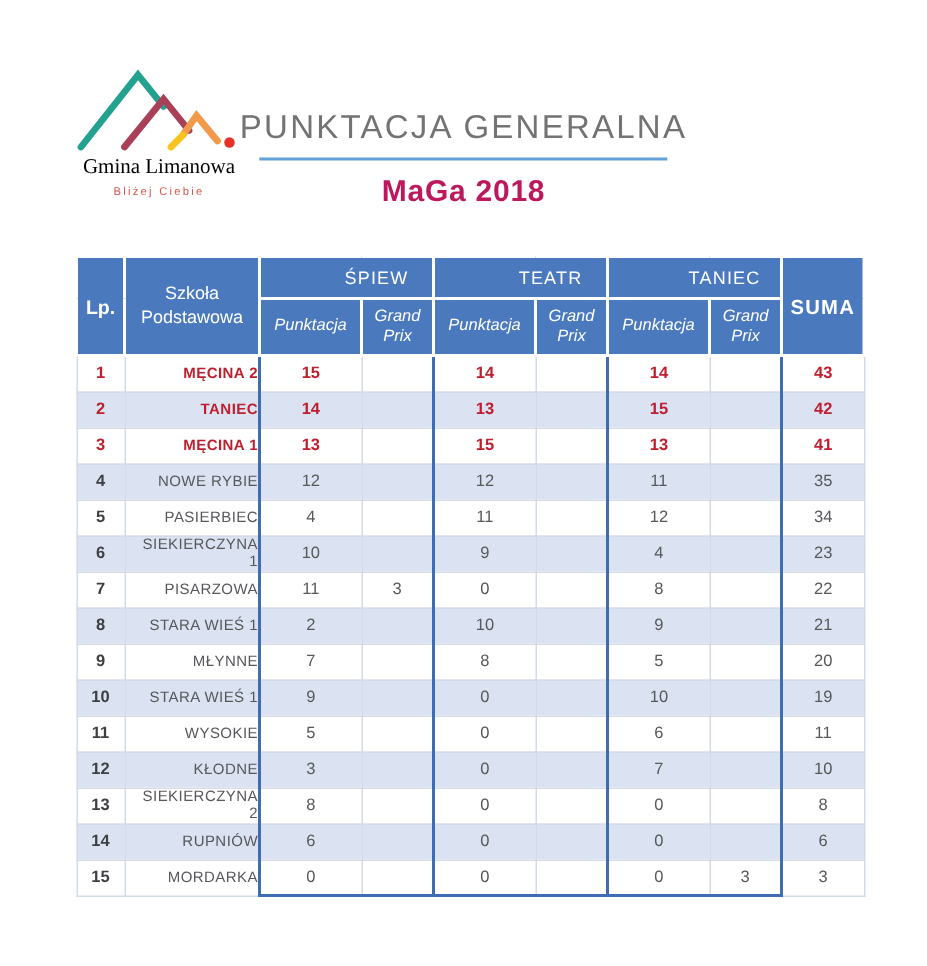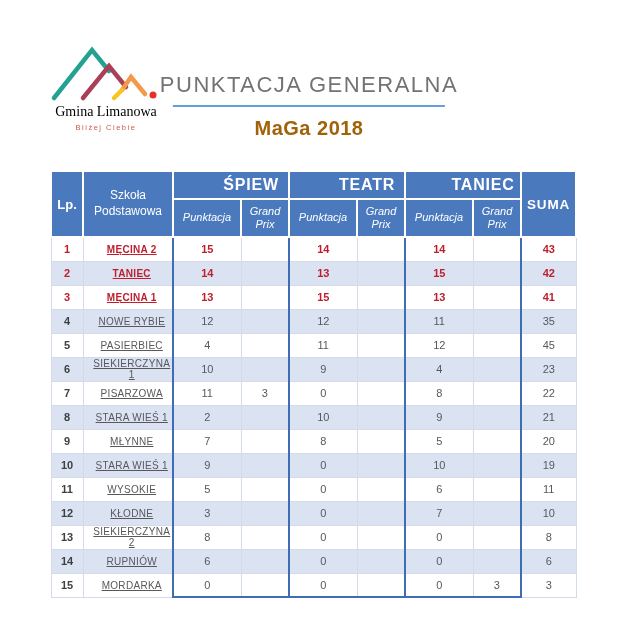--- a/index.html
+++ b/index.html
@@ -13,37 +13,37 @@
   }
   
   .top{position:relative;height:170px;}
   .logo{position:absolute;left:42px;top:38px;width:128px;text-align:center;}
   .logo svg{display:block;margin:0 auto;}
   .logo-name{font-family:"Liberation Serif", serif;font-size:14px;color:#000000;margin-top:2px;white-space:nowrap;}
   .logo-tagline{font-size:7.5px;color:var(--tagline-red,#d4574d);letter-spacing:1.5px;margin-top:3px;}
   .title-block{position:absolute;left:50%;top:72px;transform:translateX(-50%);text-align:center;}
   .page-title{font-size:22px;font-weight:400;letter-spacing:1.5px;color:#737373;white-space:nowrap;}
   .title-rule{width:272px;border-bottom:2px solid var(--underline-blue,#64a0d8);margin:7px auto 0 auto;}
-  .page-subtitle{font-size:20px;font-weight:bold;color:#a16207;margin-top:10px;letter-spacing:0.5px;}
+  .page-subtitle{font-size:20px;font-weight:bold;color:#be185d;margin-top:10px;letter-spacing:0.5px;}
   
   table{border-collapse:collapse;table-layout:fixed;width:525px;margin-left:50px;}
   thead th{
     background:var(--header-blue,#4a79bd);color:#fff;border:2px solid #ffffff;
     text-align:center;vertical-align:middle;padding:0;
   }
-  th.h-group{font-size:16px;font-weight:bold;letter-spacing:0.8px;height:28px;padding-left:40px;}
+  th.h-group{font-size:12px;font-weight:normal;letter-spacing:0.8px;height:28px;padding-left:40px;}
   th.h-sub{font-size:11px;font-style:italic;font-weight:normal;height:38px;line-height:1.2;}
   th.h-lp{font-size:13px;font-weight:bold;}
   th.h-school{font-size:12px;font-weight:normal;line-height:1.3;}
   th.h-suma{font-size:13.5px;font-weight:bold;letter-spacing:0.8px;}
   tbody td{
     border:1px solid var(--cell-border,#d3dae8);height:24px;padding:0;
     font-size:11px;color:#57585b;text-align:center;vertical-align:middle;background:#fff;
   }
-  tbody td.c-school{text-align:center;padding-left:8px;font-size:10px;letter-spacing:0.3px;text-decoration:underline;}
+  tbody td.c-school{text-align:right;padding-left:8px;font-size:10px;letter-spacing:0.3px;}
   tbody td.c-lp{font-weight:bold;color:#3e3f42;}
   tbody td.bl{border-left:2.5px solid var(--border-blue,#3e6cb5);}
   tbody tr.stripe td{background:var(--stripe-blue,#dbe3f2);}
   tbody tr.top3 td{color:var(--top3-red,#be1e2d);font-weight:bold;}
   tbody tr:last-child td.grp{border-bottom:2.5px solid var(--border-blue,#3e6cb5);}
 </style>
 </head>
 <body>
 
 <div class="top">
@@ -142,21 +142,21 @@
       </tr>
       <tr>
         <td class="c-lp">5</td>
         <td class="c-school">PASIERBIEC</td>
         <td class="c-pts bl grp">4</td>
         <td class="c-gp grp"></td>
         <td class="c-pts bl grp">11</td>
         <td class="c-gp grp"></td>
         <td class="c-pts bl grp">12</td>
         <td class="c-gp grp"></td>
-        <td class="c-suma bl">45</td>
+        <td class="c-suma bl">34</td>
       </tr>
       <tr class="stripe">
         <td class="c-lp">6</td>
         <td class="c-school">SIEKIERCZYNA 1</td>
         <td class="c-pts bl grp">10</td>
         <td class="c-gp grp"></td>
         <td class="c-pts bl grp">9</td>
         <td class="c-gp grp"></td>
         <td class="c-pts bl grp">4</td>
         <td class="c-gp grp"></td>

